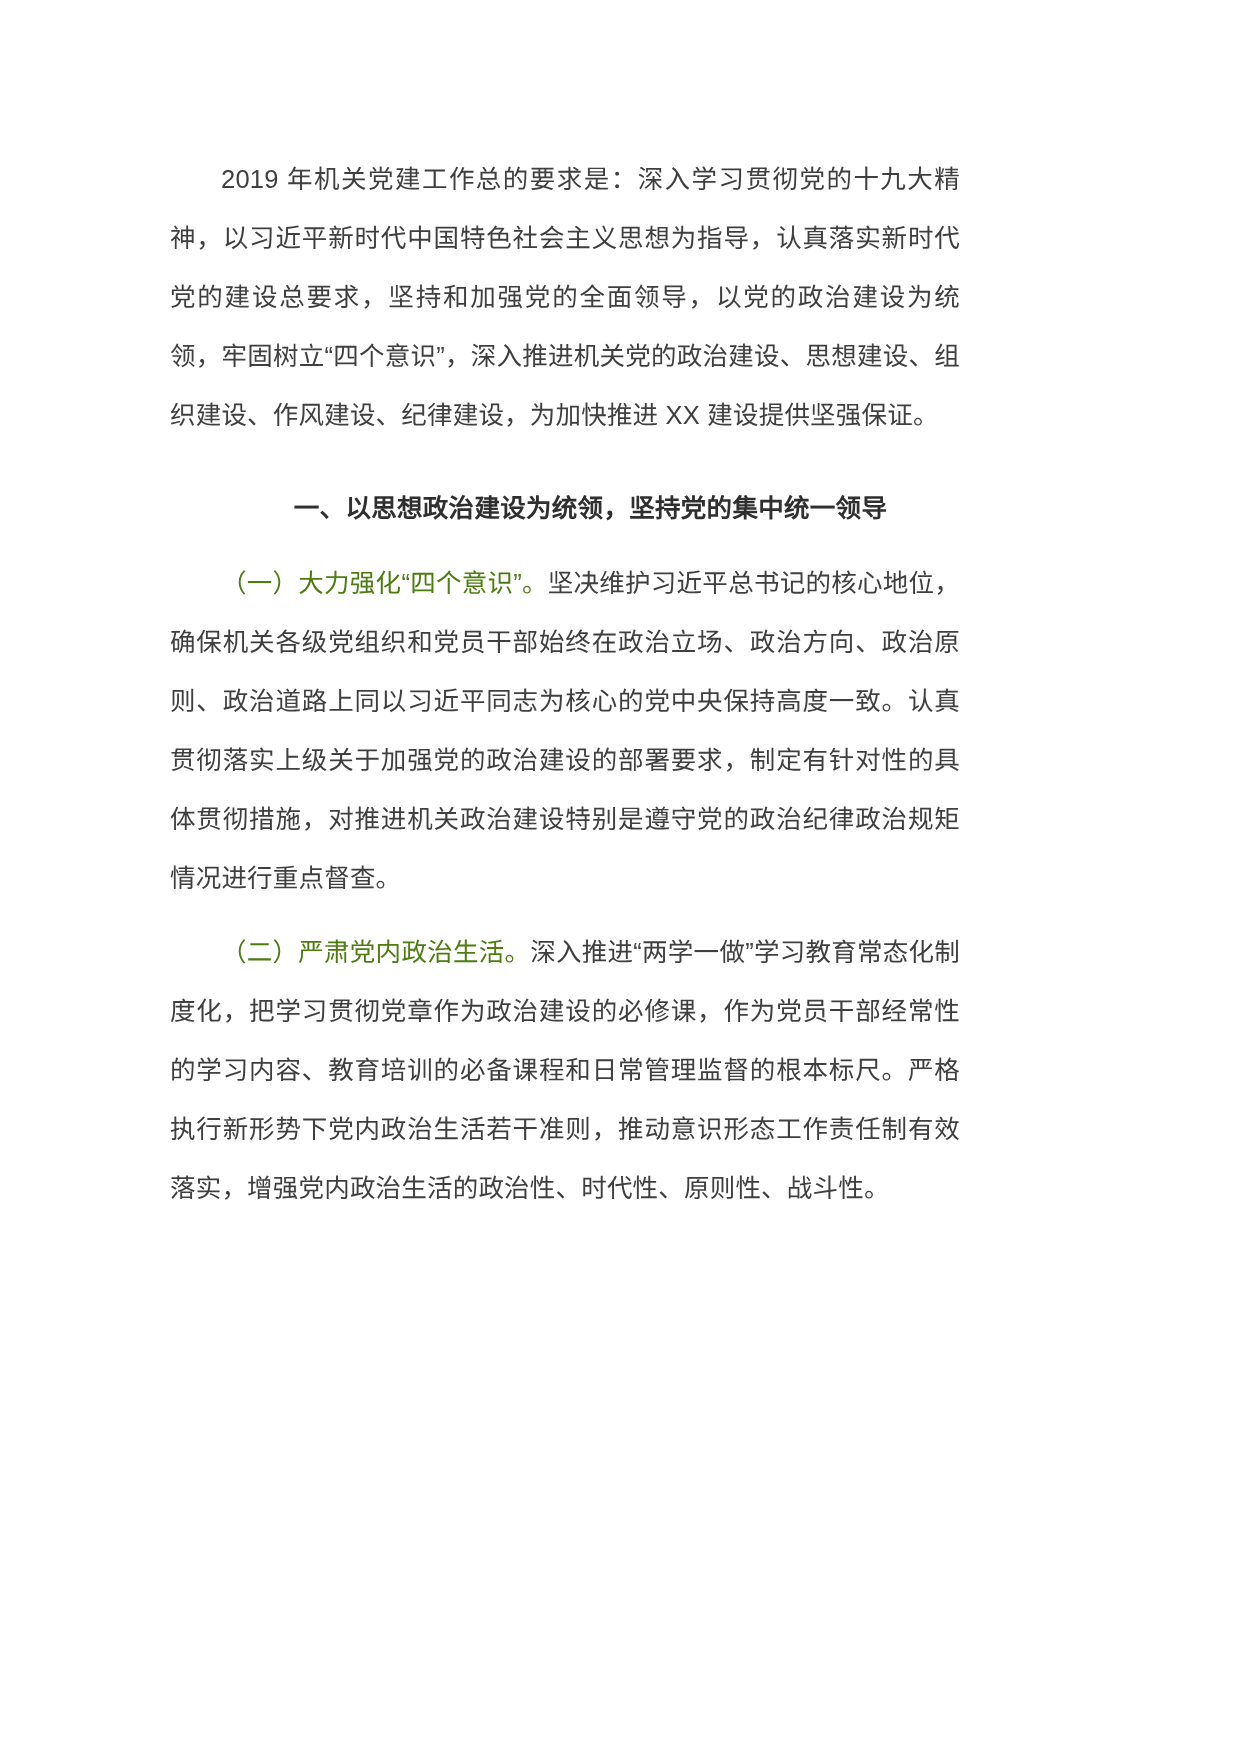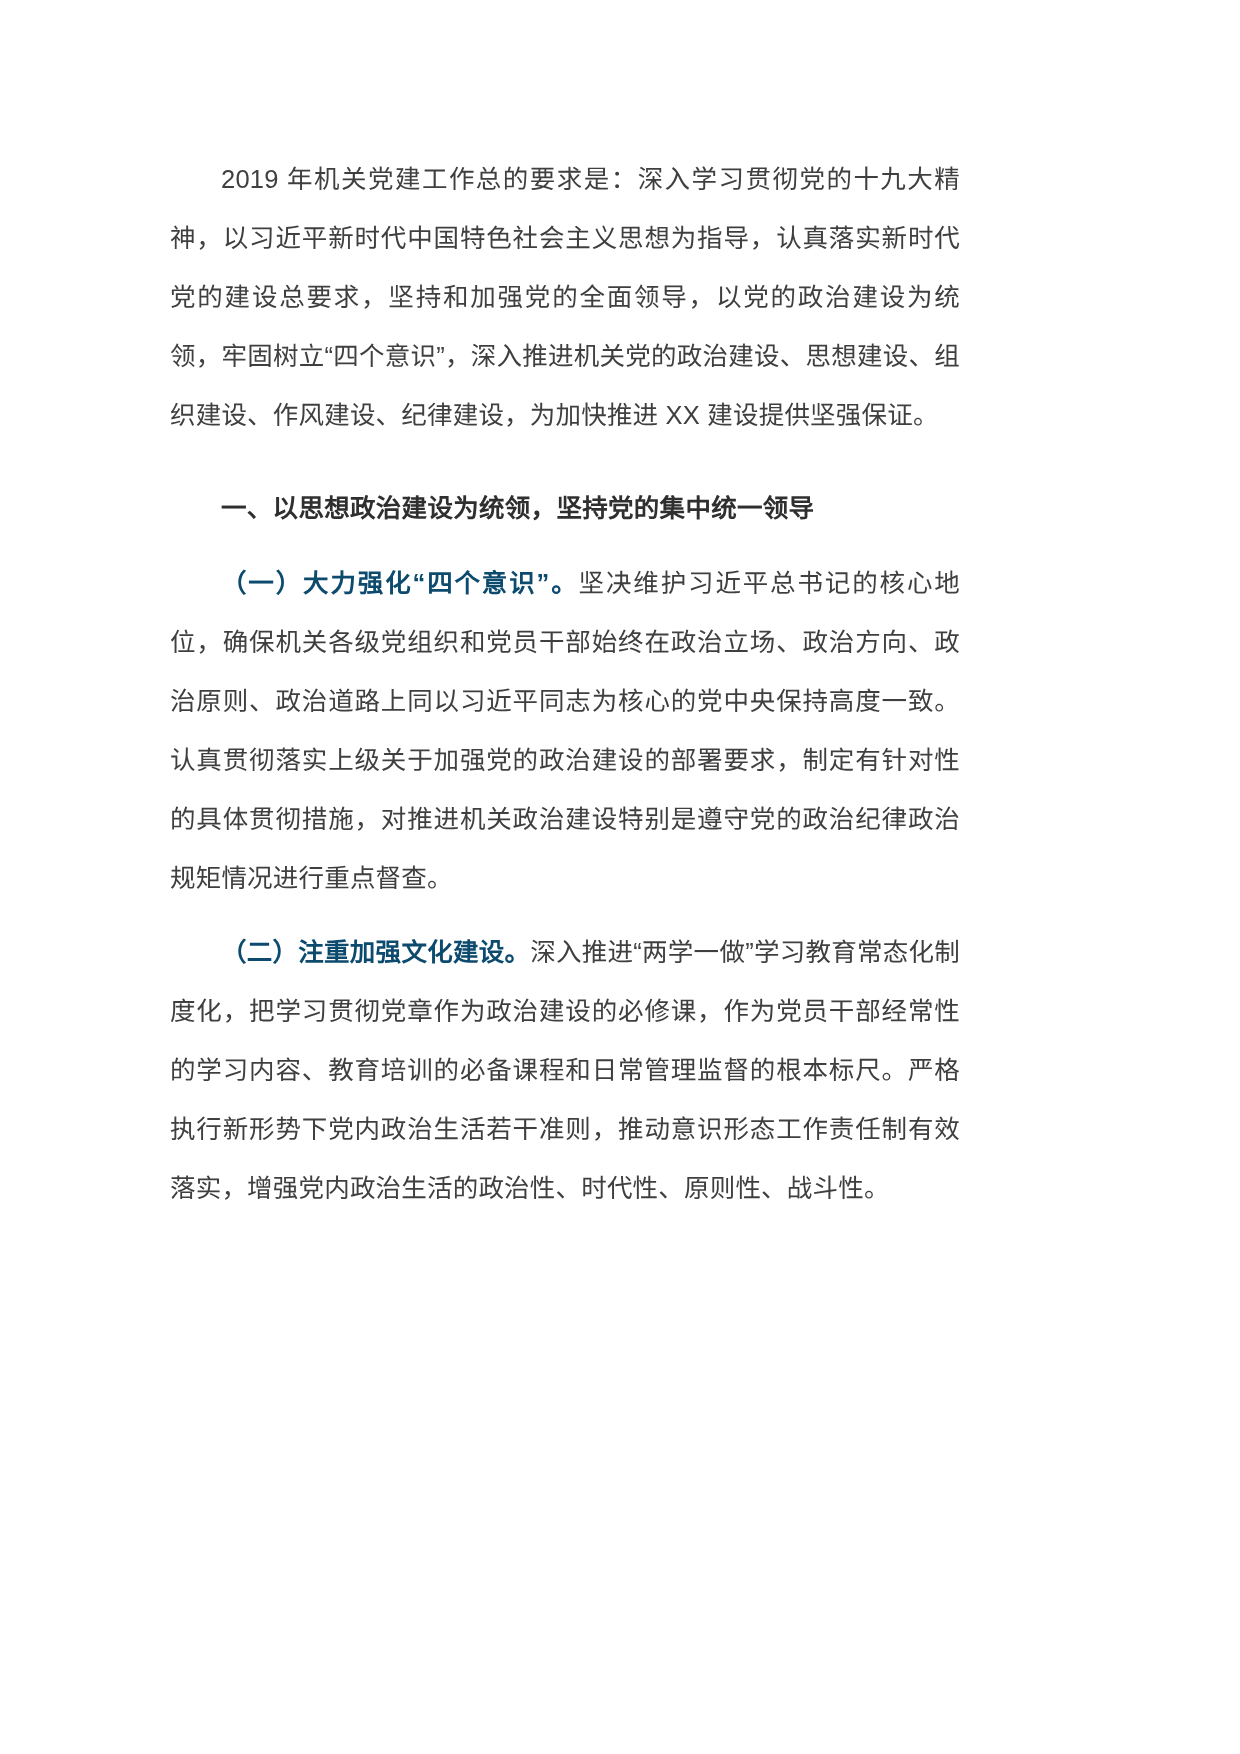--- a/index.html
+++ b/index.html
@@ -39,42 +39,42 @@
   }
   p.para + p.para {
     margin-top: 15px;
   }
   h2.section-heading {
     margin: 34px 0 16px 0;
     font-size: 25.5px;
     line-height: 59px;
     font-weight: bold;
     text-indent: 2em;
-    text-align: left;
+    text-align: center;
     color: #2f2f2f;
     letter-spacing: 0.3px;
   }
   .lead {
-    font-weight: bold;
-    color: #0c4a6e;
+    font-weight: normal;
+    color: #4d7c0f;
   }
   .rest {
     font-weight: normal;
   }
   
 </style>
 </head>
 <body>
 
 <div class="page">
   <div class="doc-body">
 
     <p class="para">2019 年机关党建工作总的要求是：深入学习贯彻党的十九大精神，以习近平新时代中国特色社会主义思想为指导，认真落实新时代党的建设总要求，坚持和加强党的全面领导，以党的政治建设为统领，牢固树立“四个意识”，深入推进机关党的政治建设、思想建设、组织建设、作风建设、纪律建设，为加快推进 XX 建设提供坚强保证。</p>
 
     <h2 class="section-heading">一、以思想政治建设为统领，坚持党的集中统一领导</h2>
 
     <p class="para"><span class="lead">（一）大力强化“四个意识”。</span><span class="rest">坚决维护习近平总书记的核心地位，确保机关各级党组织和党员干部始终在政治立场、政治方向、政治原则、政治道路上同以习近平同志为核心的党中央保持高度一致。认真贯彻落实上级关于加强党的政治建设的部署要求，制定有针对性的具体贯彻措施，对推进机关政治建设特别是遵守党的政治纪律政治规矩情况进行重点督查。</span></p>
 
-    <p class="para"><span class="lead">（二）注重加强文化建设。</span><span class="rest">深入推进“两学一做”学习教育常态化制度化，把学习贯彻党章作为政治建设的必修课，作为党员干部经常性的学习内容、教育培训的必备课程和日常管理监督的根本标尺。严格执行新形势下党内政治生活若干准则，推动意识形态工作责任制有效落实，增强党内政治生活的政治性、时代性、原则性、战斗性。</span></p>
+    <p class="para"><span class="lead">（二）严肃党内政治生活。</span><span class="rest">深入推进“两学一做”学习教育常态化制度化，把学习贯彻党章作为政治建设的必修课，作为党员干部经常性的学习内容、教育培训的必备课程和日常管理监督的根本标尺。严格执行新形势下党内政治生活若干准则，推动意识形态工作责任制有效落实，增强党内政治生活的政治性、时代性、原则性、战斗性。</span></p>
 
 
   </div>
 </div>
 
 </body></html>

